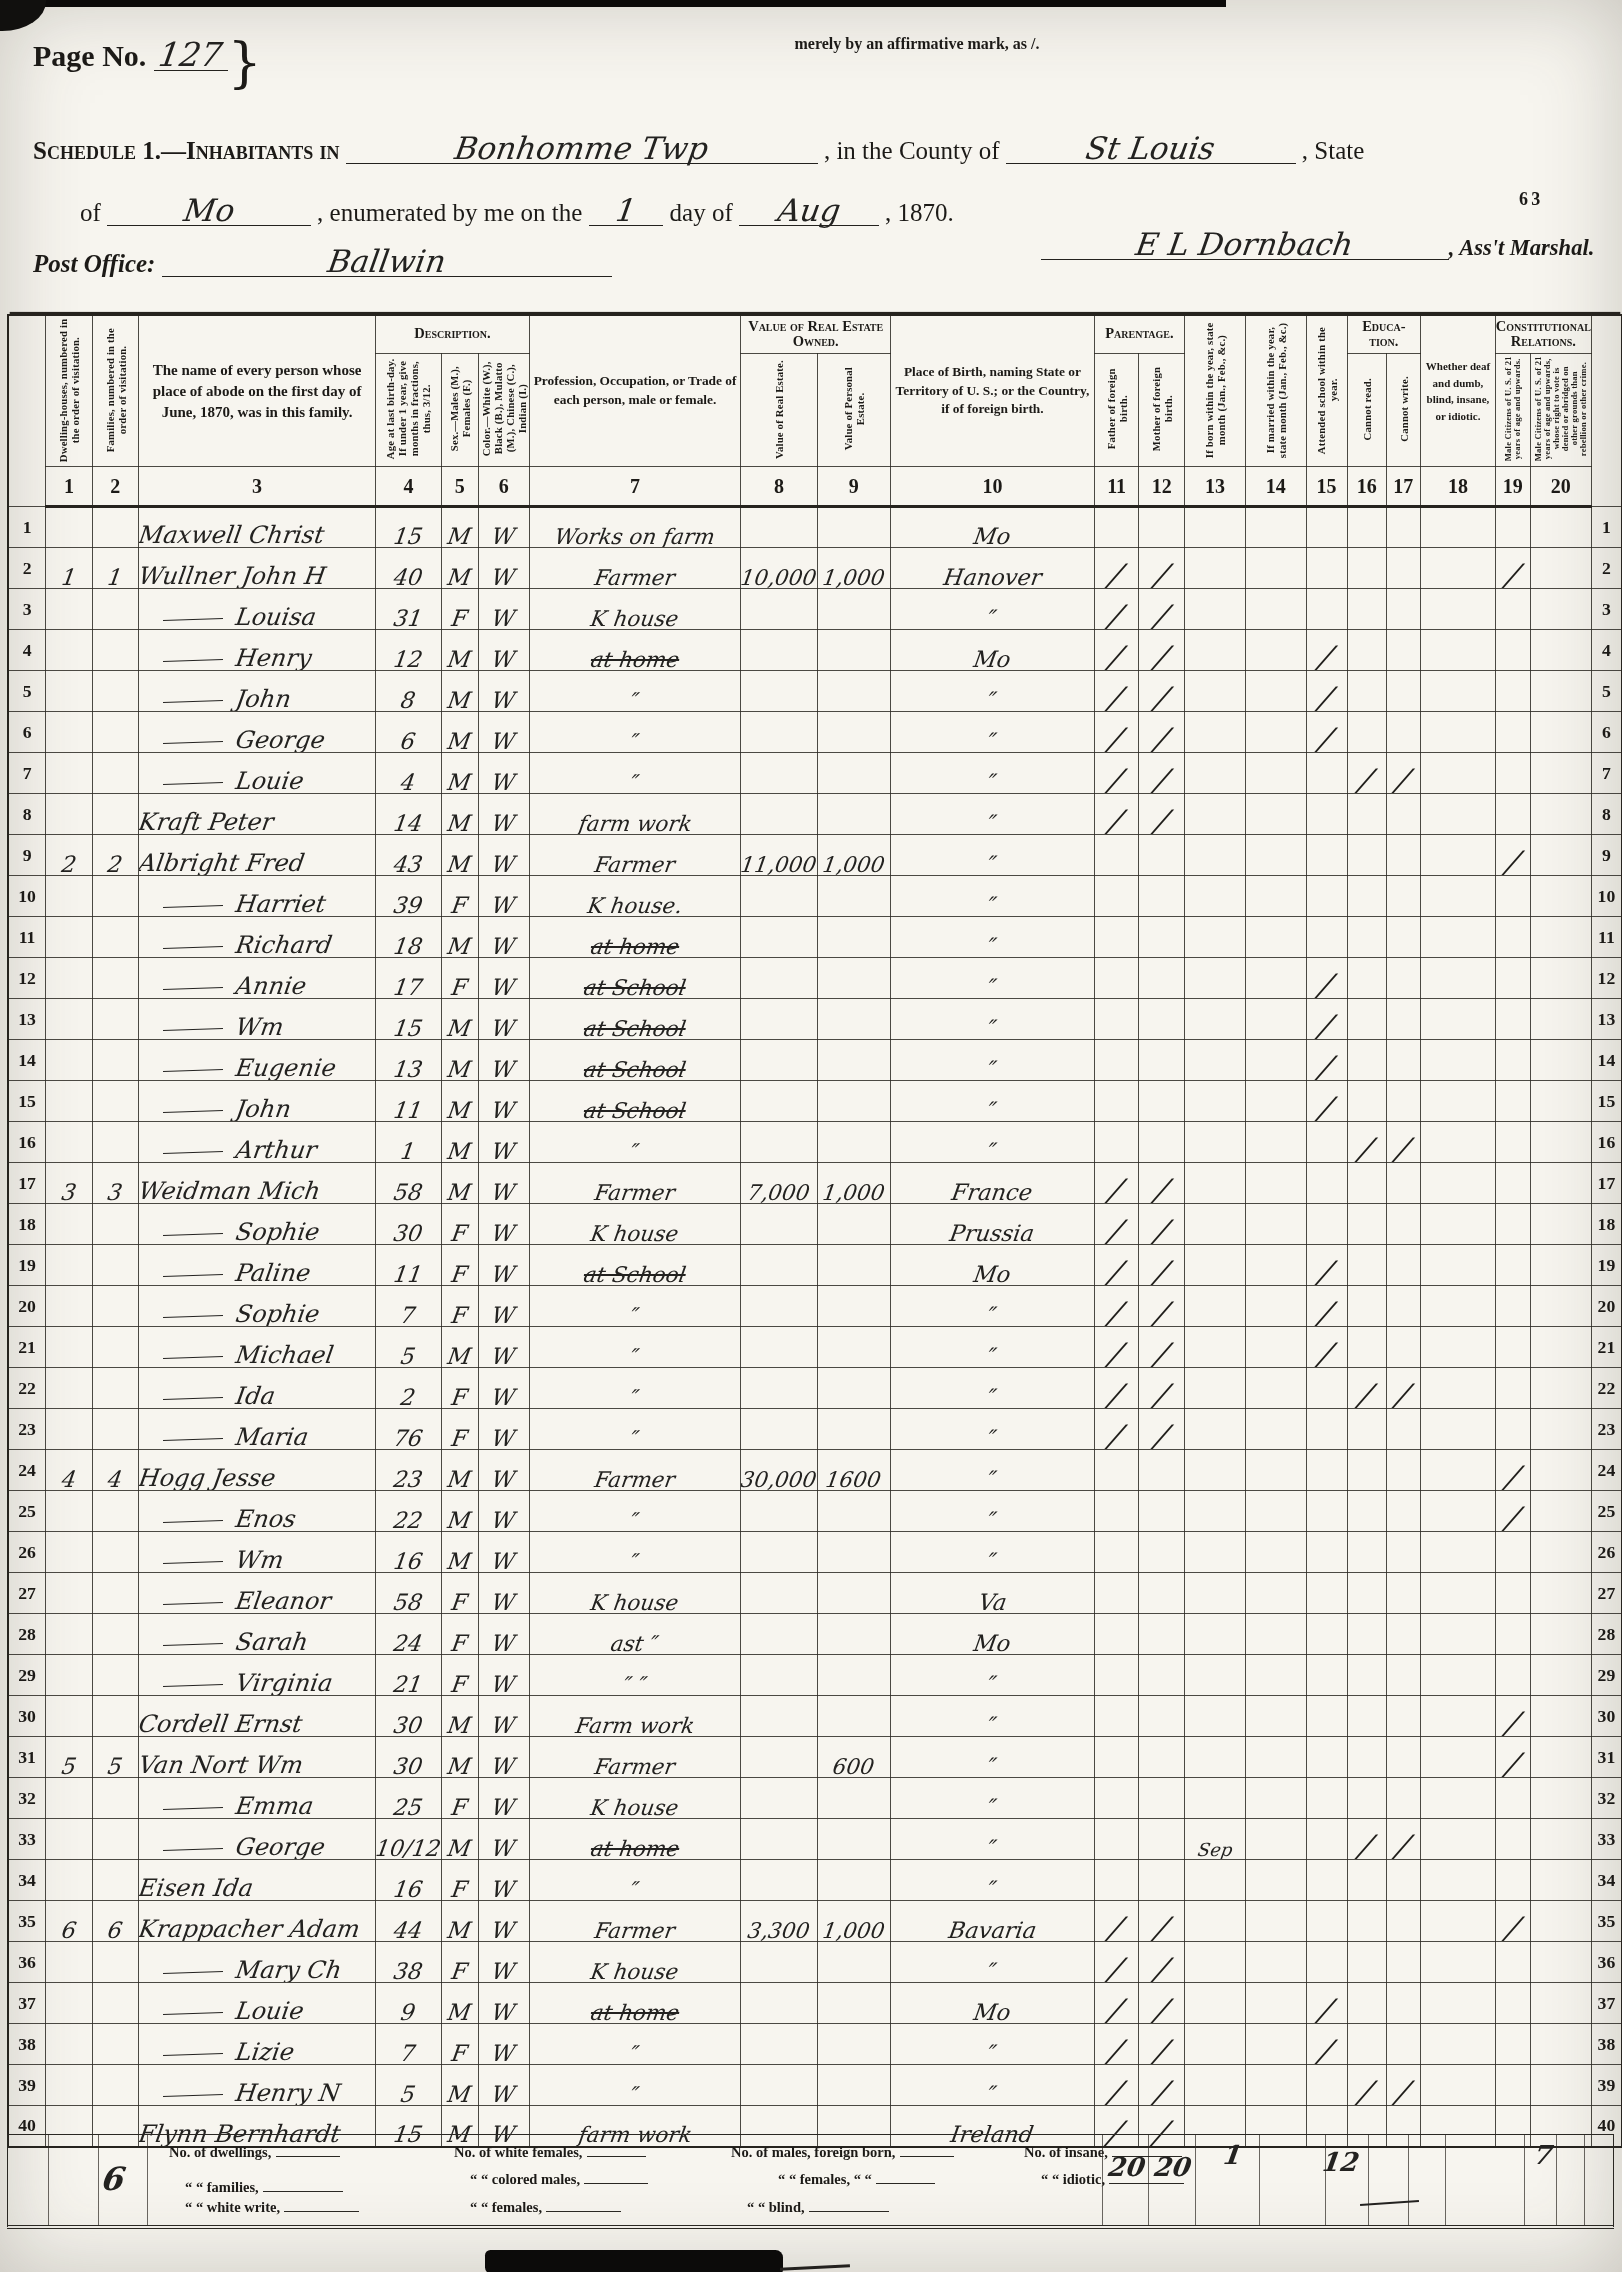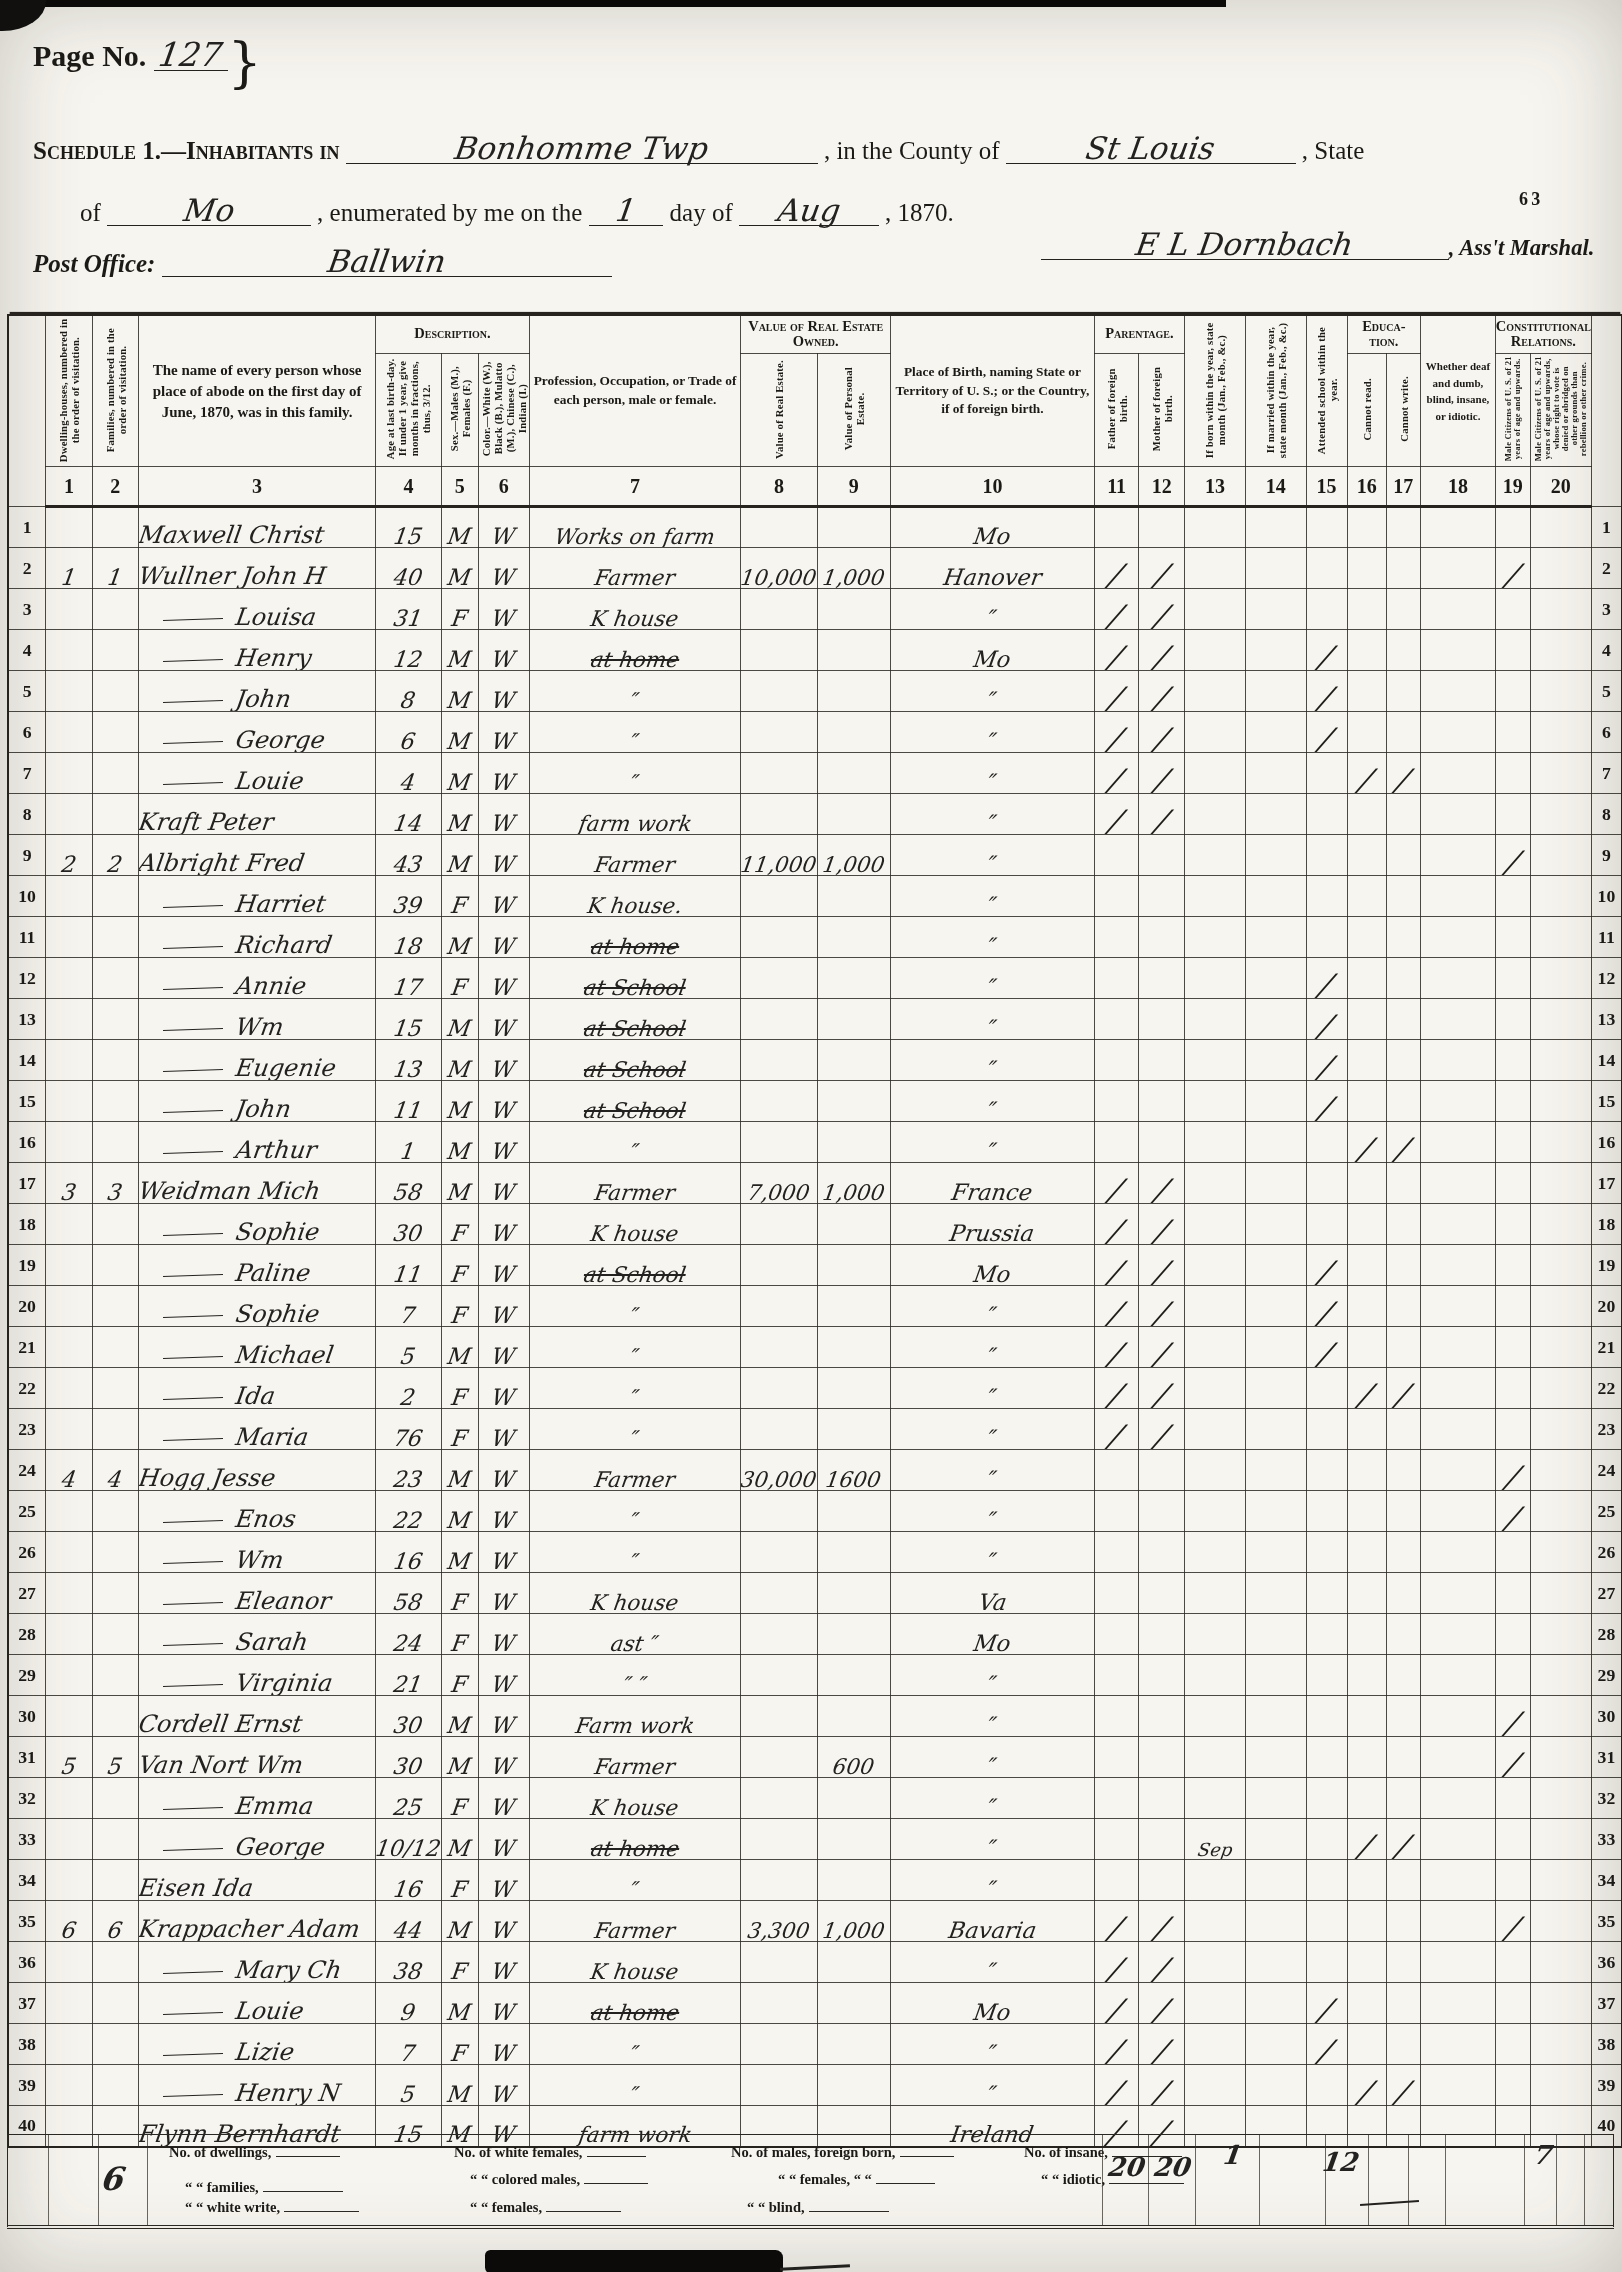--- a/index.html
+++ b/index.html
@@ -87,20 +87,21 @@
 
   <div class="top-strip"></div>
   <div class="corner"></div>
 
   <div class="pageno">
     <span class="b">Page No.</span>
     <span class="blank w110"><span class="hw big">127</span></span><span class="brace">}</span>
   </div>
 
   <div class="note">
+    <div class="center">merely by an affirmative mark, as /.</div>
   </div>
 
   <div class="sched">
     <span class="sc b">Schedule 1.—Inhabitants in</span>
     <span class="blank w880"><span class="hw xl">Bonhomme Twp</span></span>
     <span>, in the County of</span>
     <span class="blank w520"><span class="hw xl">St Louis</span></span>
     <span>, State</span>
   </div>
 

